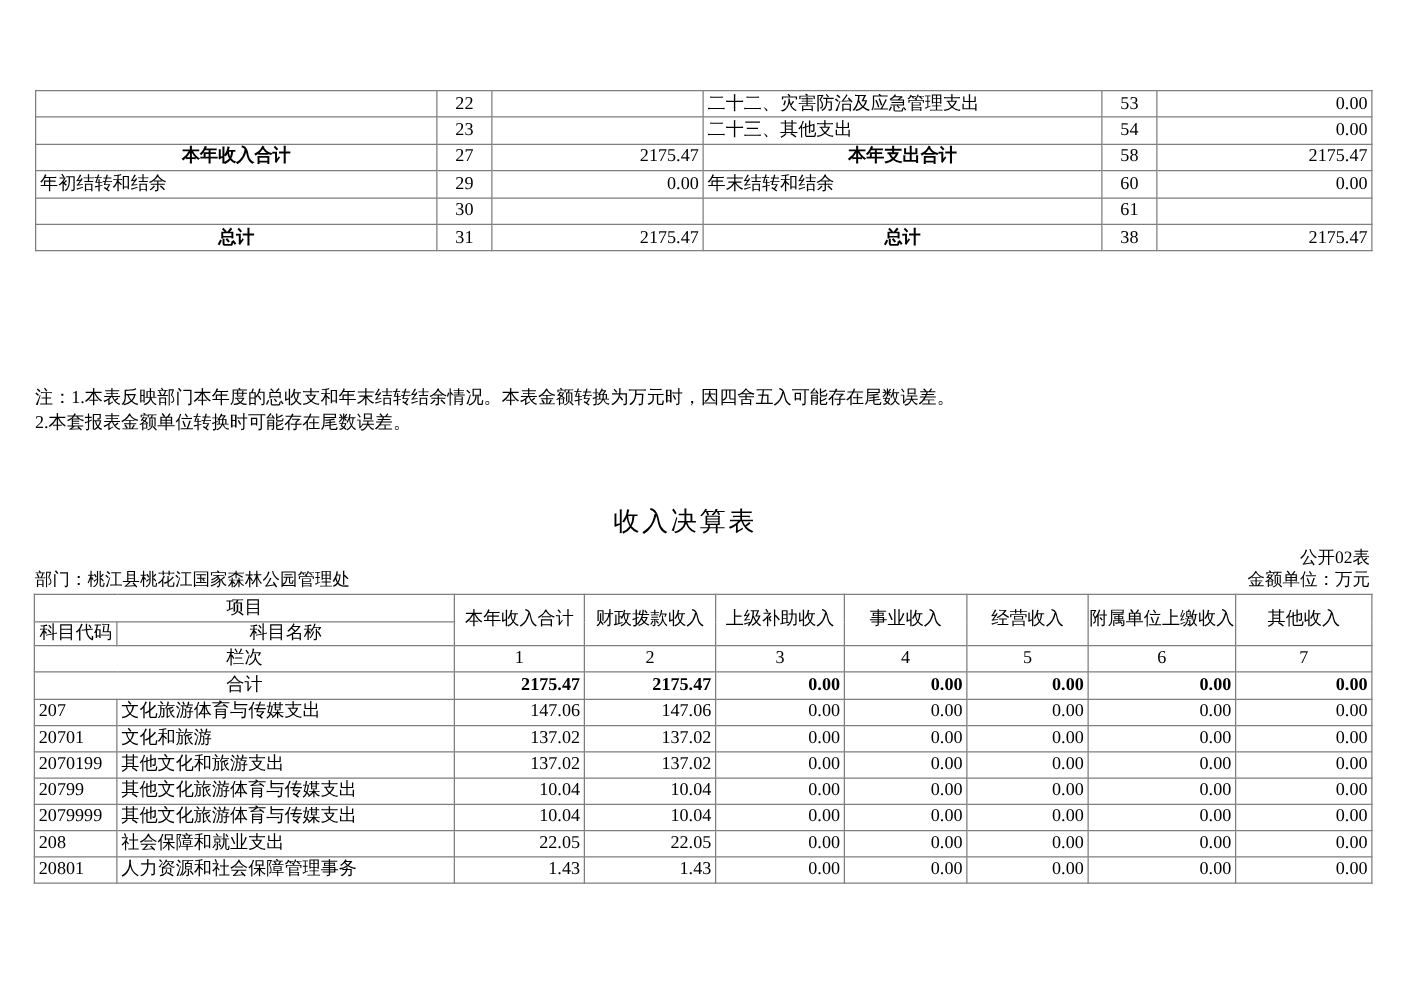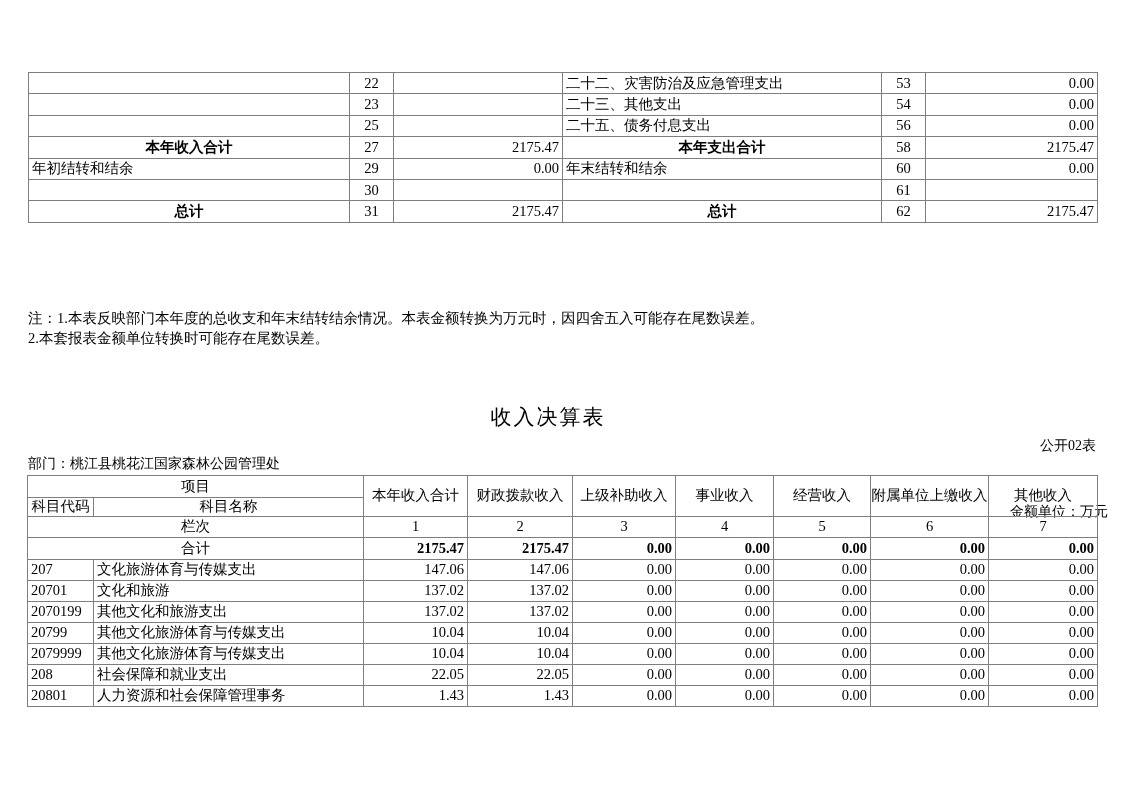--- a/index.html
+++ b/index.html
@@ -20,21 +20,21 @@
   .summary td.num { text-align:center; }
   .summary td.val { text-align:right; padding-right:3px; }
   .summary td.bold-center { text-align:center; font-weight:bold; padding-left:0; }
   
   .notes { position:absolute; left:28px; top:309px; font-size:14.5px; line-height:19.5px; }
   
   .title { position:absolute; left:0; top:403px; width:1096px; text-align:center;
            font-size:21px; letter-spacing:2px; }
   .doc-label { position:absolute; right:26px; top:437px; font-size:14px; }
   .dept { position:absolute; left:28px; top:455px; font-size:14px; }
-  .unit { position:absolute; right:14px; top:455px; font-size:14px;margin-top:48px; }
+  .unit { position:absolute; right:26px; top:455px; font-size:14px; }
   
   .income { left:27px; top:475px; width:1070px; }
   .income td { font-size:14px; }
   .income td.center { text-align:center; }
   .income td.left { text-align:left; padding-left:3px; }
   .income td.val { text-align:right; padding-right:3px; }
   .income td.bold { font-weight:bold; }
   .income tr.r-a { height:22px; }
   .income tr.r-b { height:19px; }
   .income tr.r-c { height:21px; }
@@ -64,28 +64,20 @@
       </tr>
       <tr>
         <td class="label"></td>
         <td class="num">23</td>
         <td class="val"></td>
         <td class="label">二十三、其他支出</td>
         <td class="num">54</td>
         <td class="val">0.00</td>
       </tr>
       <tr>
-        <td class="label"></td>
-        <td class="num">25</td>
-        <td class="val"></td>
-        <td class="label">二十五、债务付息支出</td>
-        <td class="num">56</td>
-        <td class="val">0.00</td>
-      </tr>
-      <tr>
         <td class="bold-center">本年收入合计</td>
         <td class="num">27</td>
         <td class="val">2175.47</td>
         <td class="bold-center">本年支出合计</td>
         <td class="num">58</td>
         <td class="val">2175.47</td>
       </tr>
       <tr>
         <td class="label">年初结转和结余</td>
         <td class="num">29</td>
@@ -100,21 +92,21 @@
         <td class="val"></td>
         <td class="label"></td>
         <td class="num">61</td>
         <td class="val"></td>
       </tr>
       <tr>
         <td class="bold-center">总计</td>
         <td class="num">31</td>
         <td class="val">2175.47</td>
         <td class="bold-center">总计</td>
-        <td class="num">62</td>
+        <td class="num">38</td>
         <td class="val">2175.47</td>
       </tr>
     </tbody>
 </table>
 
 <div class="notes">
   <div>注：1.本表反映部门本年度的总收支和年末结转结余情况。本表金额转换为万元时，因四舍五入可能存在尾数误差。</div>
   <div>2.本套报表金额单位转换时可能存在尾数误差。</div>
 </div>
 

